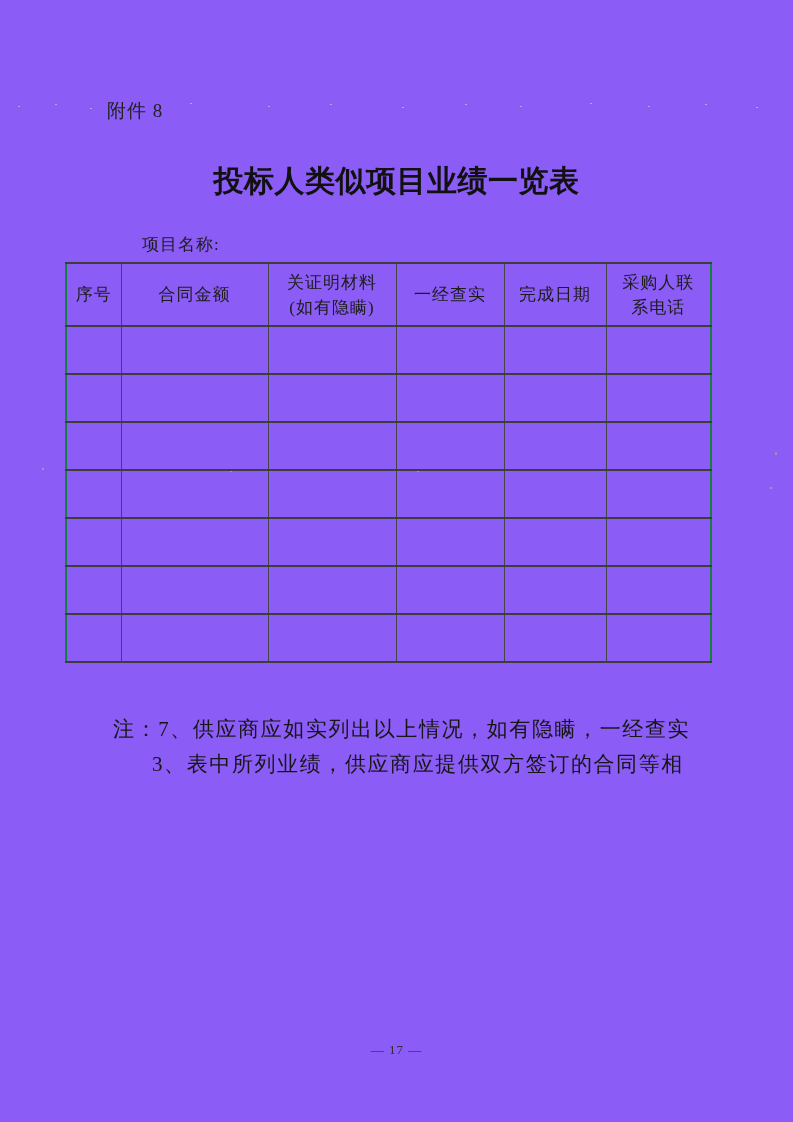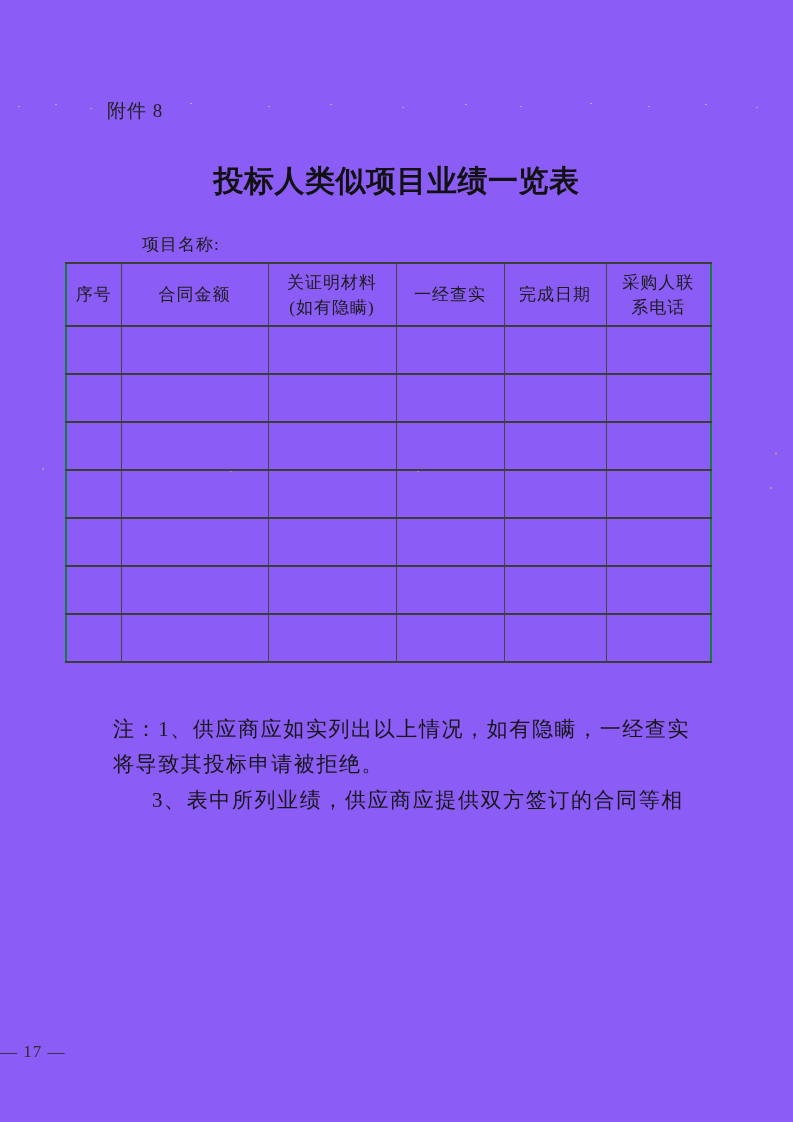--- a/index.html
+++ b/index.html
@@ -83,22 +83,22 @@
     color: #161616;
   }
   .note-line { line-height: 35.4px; white-space: nowrap; }
   .note-line.indent { padding-left: 39px; }
 
   .page-number {
     position: absolute;
     left: 0;
     top: 1042px;
     width: 793px;
-    text-align: left;
-    font-size: 17px;
+    text-align: center;
+    font-size: 13px;
     letter-spacing: 1px;
     color: #2e2e2e;
   }
 
   
   .speck { position: absolute; border-radius: 50%; }
   .speck.s1 { width: 2px; height: 1px; background: #c2c2c0; }
   .speck.s2 { width: 2px; height: 2px; background: #a8a8a6; }
   .speck.red { width: 2px; height: 3px; background: #cc8a88; }
 </style>
@@ -228,20 +228,19 @@
           <td></td>
           <td></td>
           <td></td>
           <td></td>
           <td></td>
         </tr>
       </tbody>
   </table>
 
   <div class="notes">
-    <div class="note-line">注：1、供应商应如实列出以上情况，如有隐瞒，一经查实</div>
-    <div class="note-line">将导致其投标申请被拒绝。</div>
+    <div class="note-line">注：7、供应商应如实列出以上情况，如有隐瞒，一经查实</div>
     <div class="note-line indent">3、表中所列业绩，供应商应提供双方签订的合同等相</div>
   </div>
 
   <div class="page-number">— 17 —</div>
 
 </div>
 
 </body></html>

